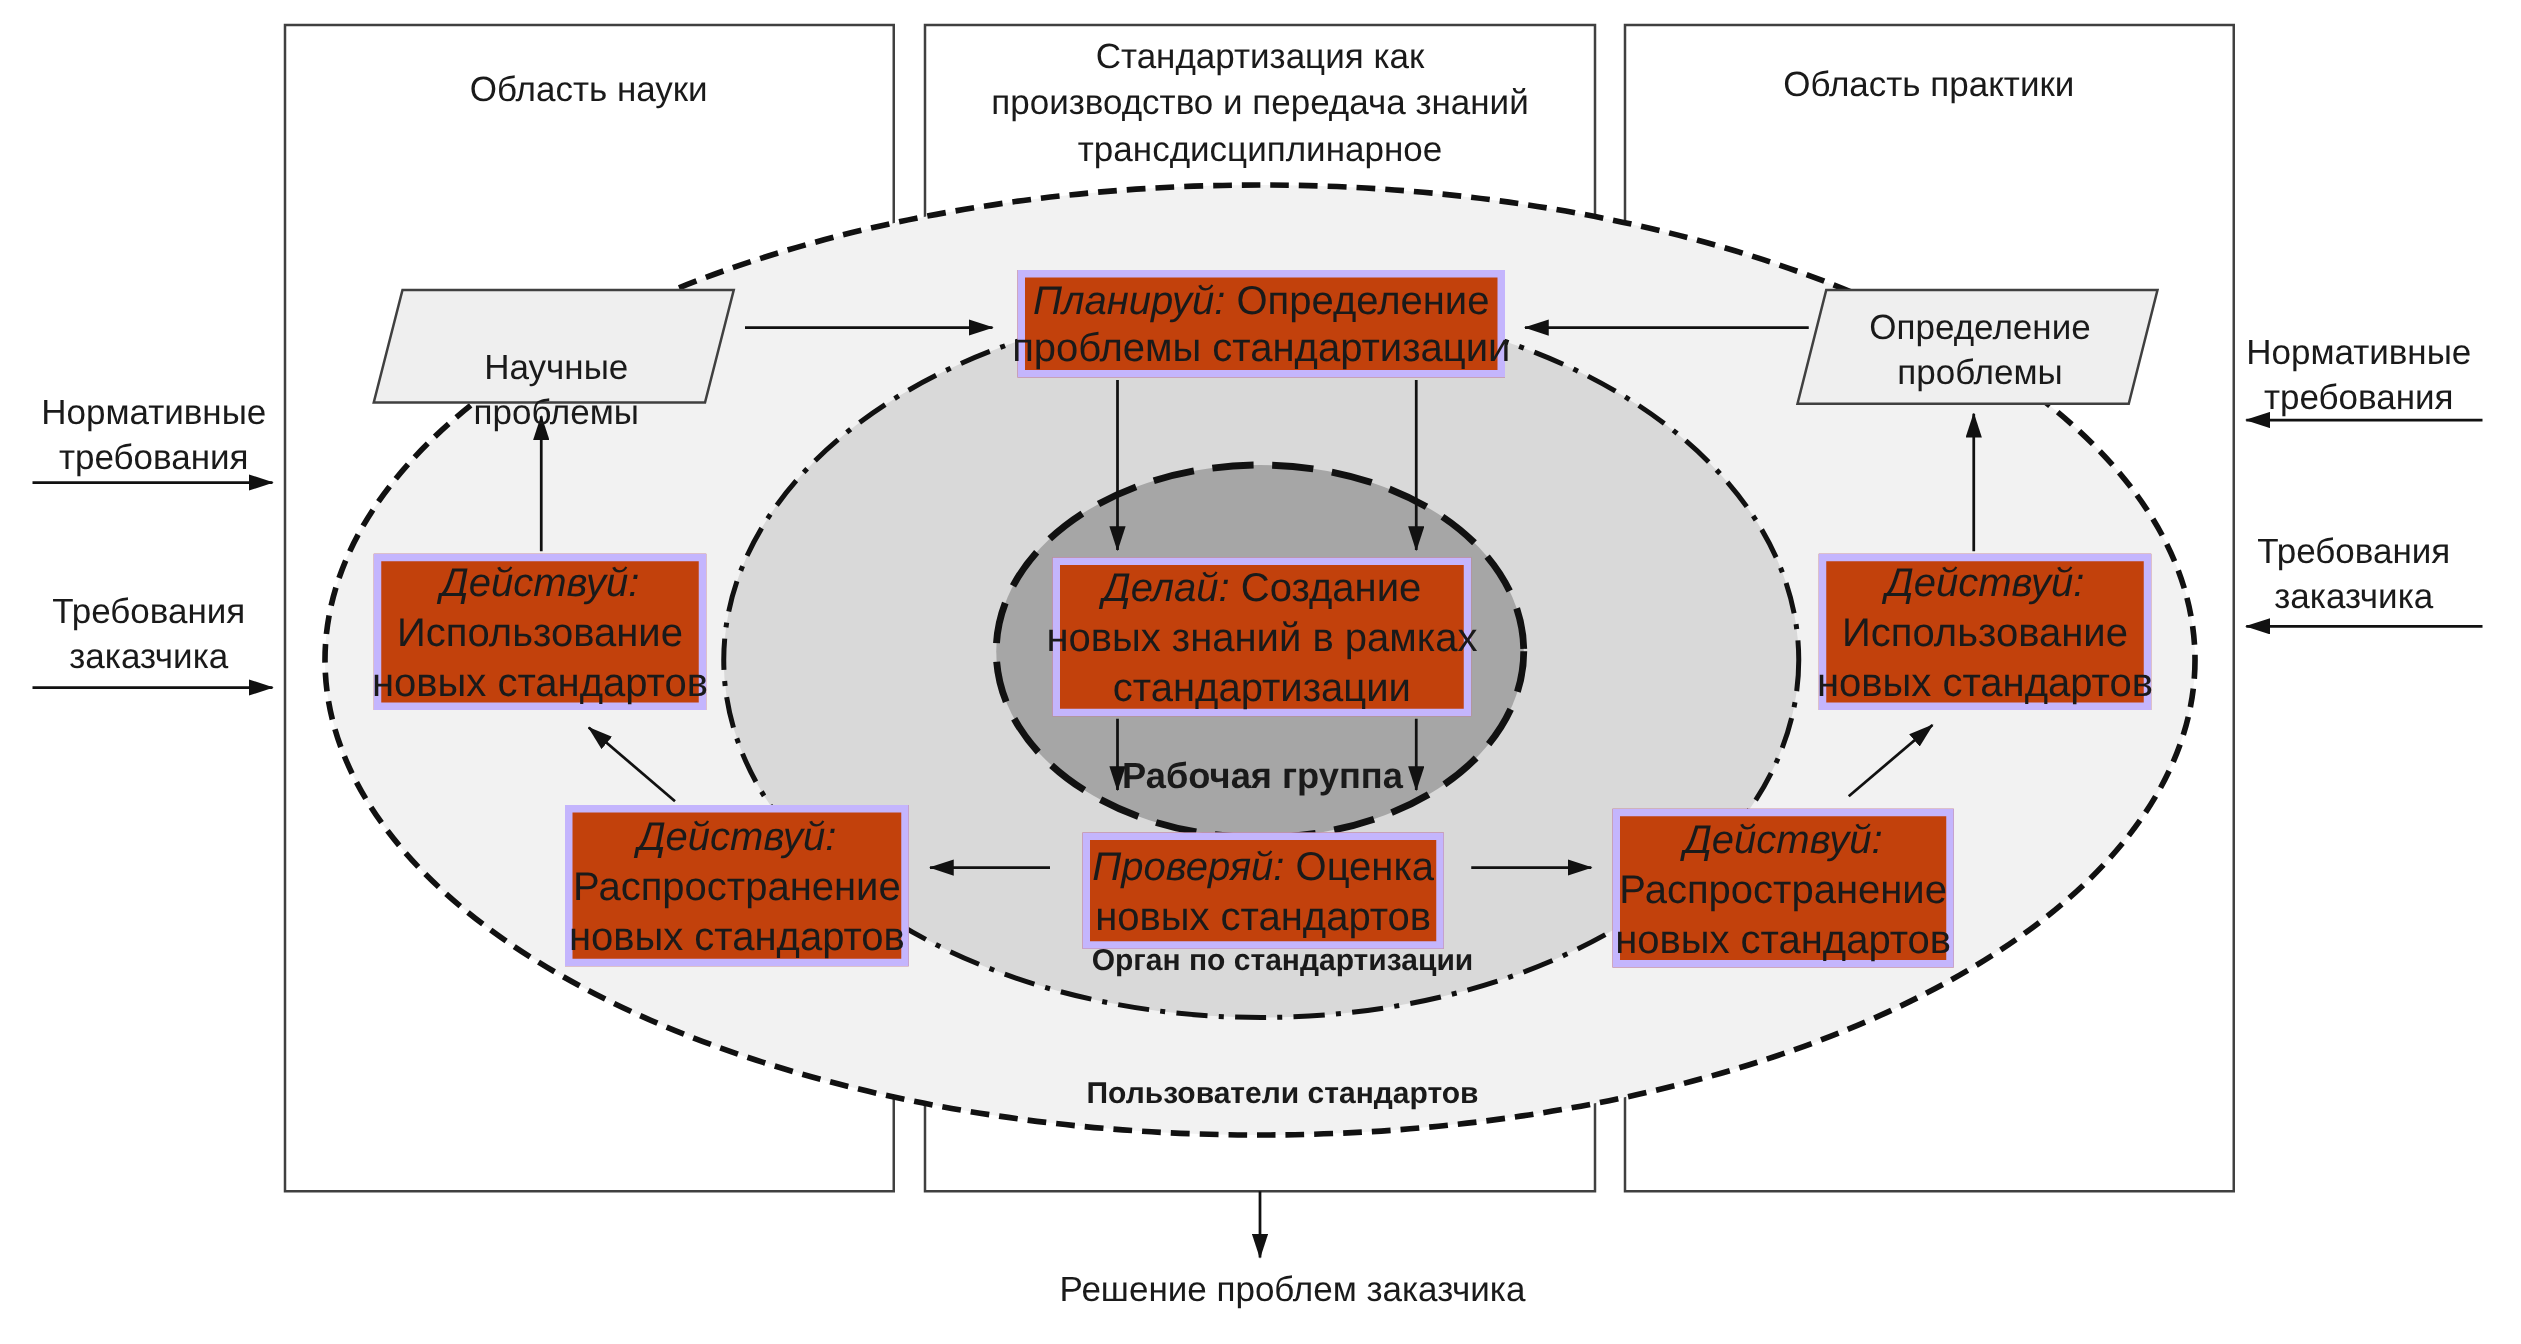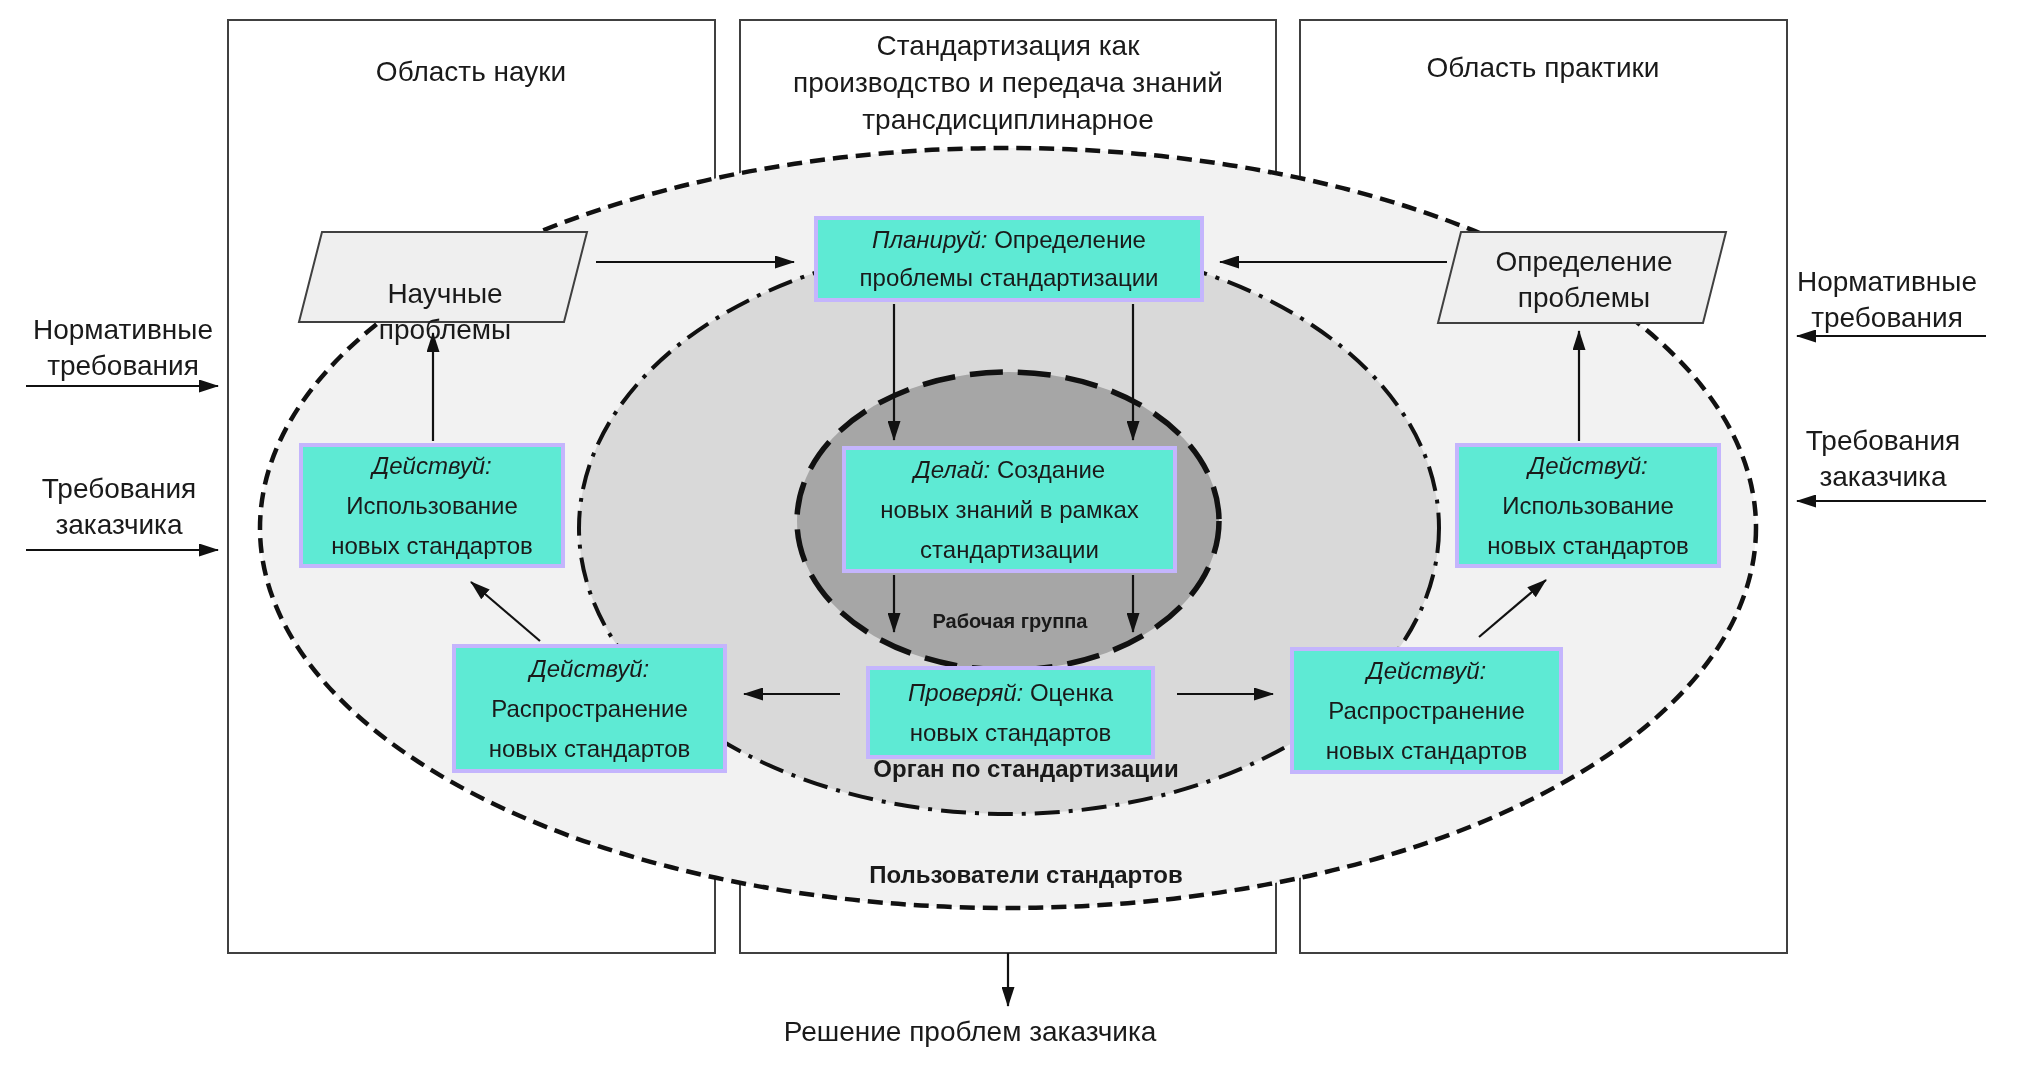--- a/index.html
+++ b/index.html
@@ -34,28 +34,28 @@
     font-size: 28px;
     line-height: 37px;
   }
   .bold-label {
     font-weight: bold;
     font-size: 24px;
   }
   .node-box {
     position: absolute;
     box-sizing: border-box;
-    background: #5eead4;
-    border: 4px solid #c4b5fd;
+    background: #c2410c;
+    border: 6px solid #c4b5fd;
     display: flex;
     flex-direction: column;
     justify-content: center;
     align-items: center;
     text-align: center;
-    font-size: 24px;
+    font-size: 32px;
     line-height: 40px;
     white-space: nowrap;
   }
   .node-box em {
     font-style: italic;
   }
 </style>
 </head>
 <body>
 
@@ -167,19 +167,19 @@
     <div><em></em><span>Распространение</span></div>
     <div><em></em><span>новых стандартов</span></div>
   </div>
 
   <div class="node-box" style="left:1290px; top:647px; width:273px; height:127px;">
     <div><em>Действуй:</em><span></span></div>
     <div><em></em><span>Распространение</span></div>
     <div><em></em><span>новых стандартов</span></div>
   </div>
 
-  <div class="txt bold-label" style="left:1010px; top:621px; font-size:20px;">Рабочая группа</div>
+  <div class="txt bold-label" style="left:1010px; top:621px; font-size:29px;">Рабочая группа</div>
   <div class="txt bold-label" style="left:1026px; top:769px;">Орган по стандартизации</div>
   <div class="txt bold-label" style="left:1026px; top:875px;">Пользователи стандартов</div>
 
-  <div class="txt" style="left:970px; top:1032px;">Решение проблем заказчика</div>
+  <div class="txt" style="left:1034px; top:1032px;">Решение проблем заказчика</div>
 
 </div>
 
 </body></html>

